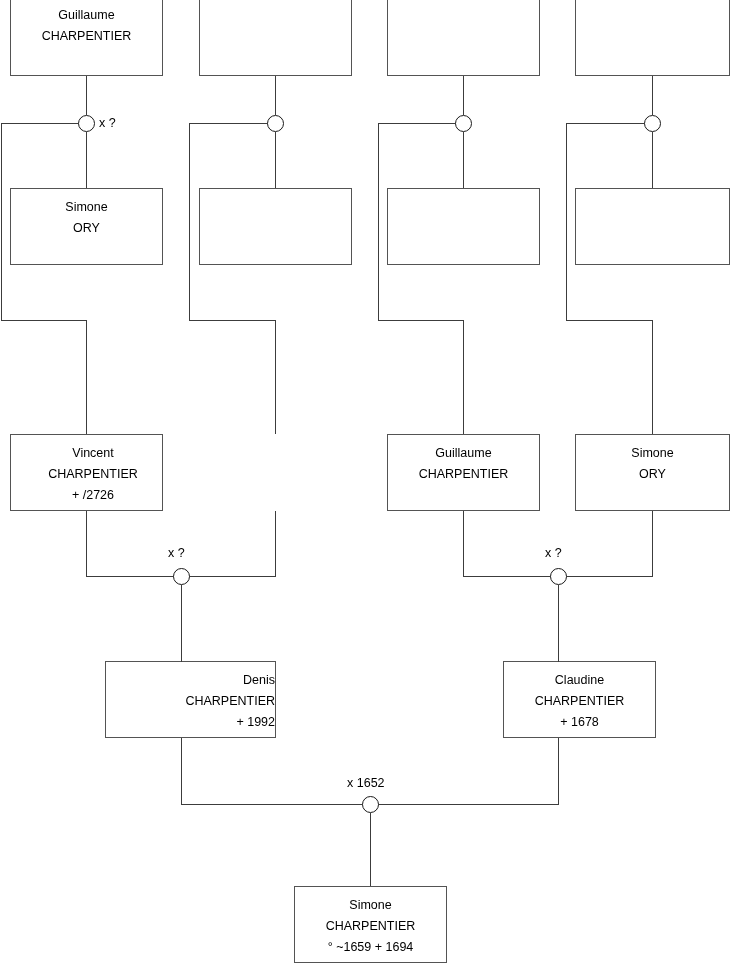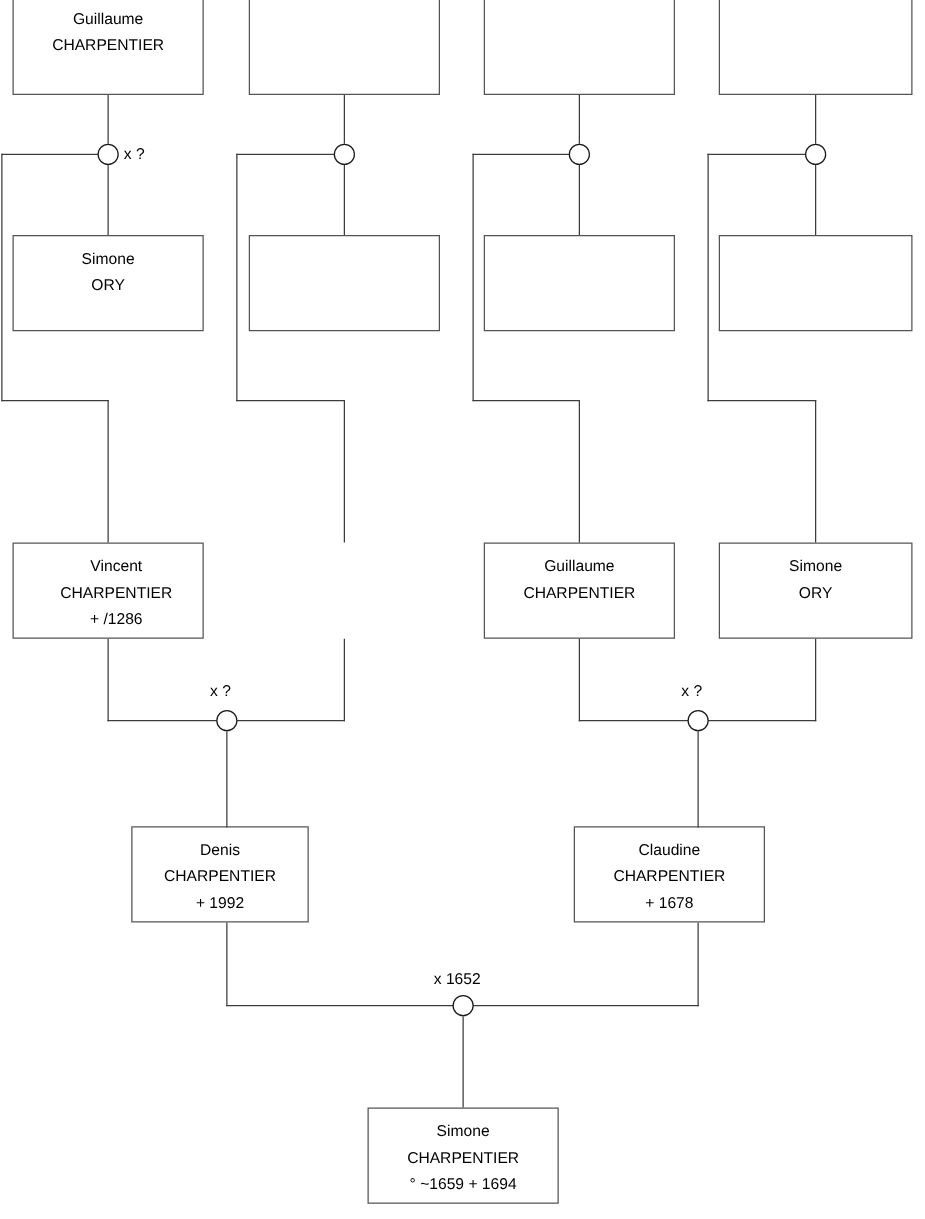--- a/index.html
+++ b/index.html
@@ -107,39 +107,39 @@
   </div>
   <div class="node" style="left:575px; top:188px; width:155px; height:77px;">
     
     
     
   </div>
 
   <div class="node" style="left:10px; top:434px; width:153px; height:77px;padding-left:13px;">
     <div class="ln">Vincent</div>
     <div class="ln">CHARPENTIER</div>
-    <div class="ln">+ /1286</div>
+    <div class="ln">+ /2726</div>
   </div>
   <div class="node" style="left:387px; top:434px; width:153px; height:77px;">
     <div class="ln">Guillaume</div>
     <div class="ln">CHARPENTIER</div>
 
   </div>
   <div class="node" style="left:575px; top:434px; width:155px; height:77px;">
     <div class="ln">Simone</div>
     <div class="ln">ORY</div>
 
   </div>
 
-  <div class="node" style="left:105px; top:661px; width:142px; height:77px;">
+  <div class="node" style="left:105px; top:661px; width:171px; height:77px;align-items:flex-end;">
     <div class="ln">Denis</div>
     <div class="ln">CHARPENTIER</div>
     <div class="ln">+ 1992</div>
   </div>
-  <div class="node" style="left:459px; top:661px; width:153px; height:77px;">
+  <div class="node" style="left:503px; top:661px; width:153px; height:77px;">
     <div class="ln">Claudine</div>
     <div class="ln">CHARPENTIER</div>
     <div class="ln">+ 1678</div>
   </div>
 
   <div class="node" style="left:294px; top:886px; width:153px; height:77px;">
     <div class="ln">Simone</div>
     <div class="ln">CHARPENTIER</div>
     <div class="ln">° ~1659 + 1694</div>
   </div>

